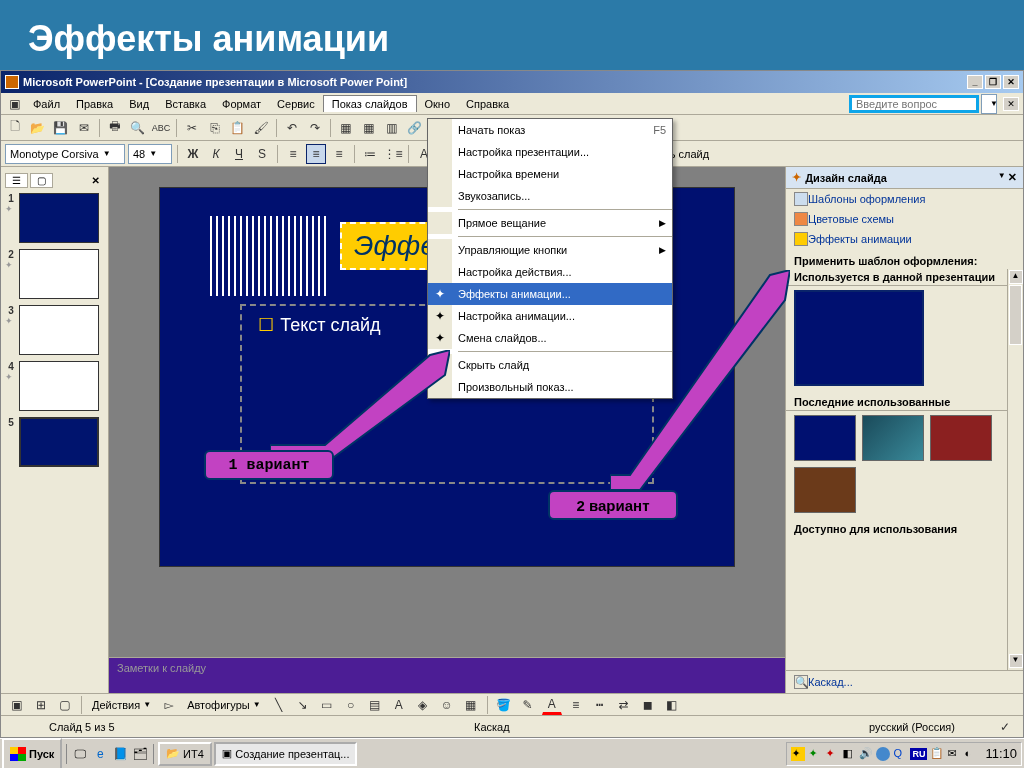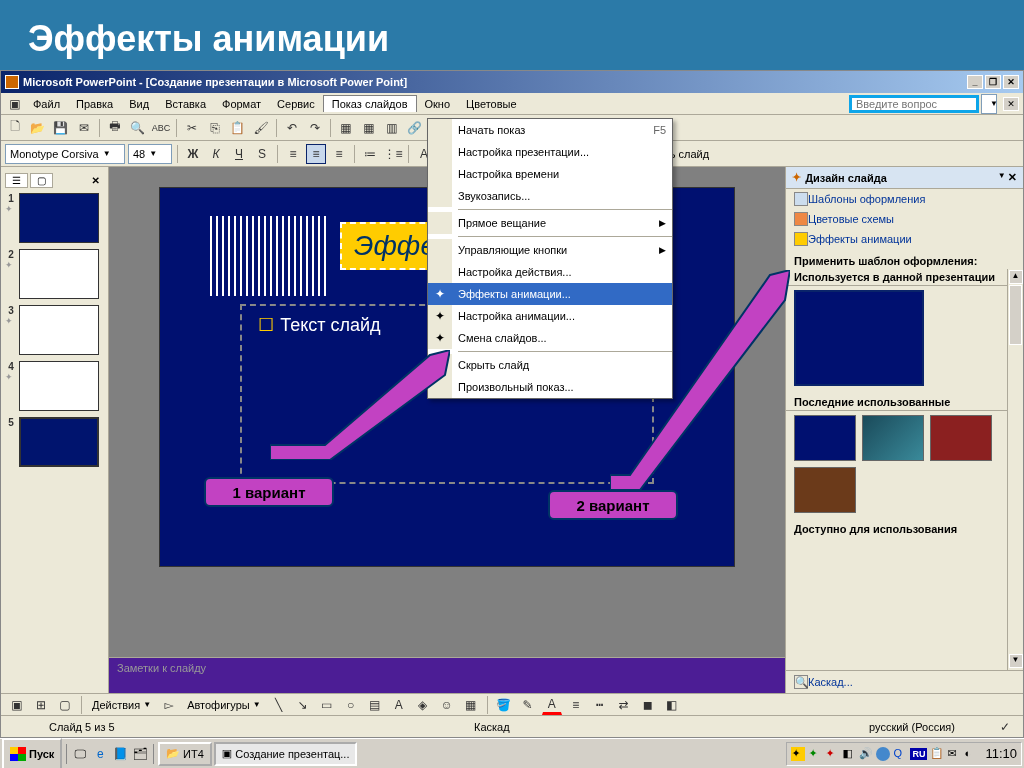--- a/index.html
+++ b/index.html
@@ -60,21 +60,21 @@
 .dropdown-menu { position: absolute; top: 118px; left: 427px; width: 246px; background: #fff; border: 1px solid #666; box-shadow: 3px 3px 4px rgba(0,0,0,0.3); z-index: 100; font-size: 11px; }
 .dd-row { display: flex; align-items: center; height: 22px; padding: 0 6px 0 0; }
 .dd-row:hover, .dd-row.hl { background: #316ac5; color: #fff; }
 .dd-icon-col { width: 24px; height: 100%; background: #ece9d8; display: flex; align-items: center; justify-content: center; margin-right: 6px; font-size: 12px; }
 .dd-row.hl .dd-icon-col { background: #316ac5; }
 .dd-label { flex: 1; }
 .dd-shortcut { margin-left: auto; color: #666; }
 .dd-arrow { margin-left: auto; font-size: 9px; }
 .dd-sep { height: 1px; background: #aca899; margin: 2px 0 2px 30px; }
 .callout { position: absolute; width: 130px; height: 30px; background: #c242c2; border: 2px solid #003366; border-radius: 6px; display: flex; align-items: center; justify-content: center; color: #000; font-size: 15px; font-weight: bold; z-index: 200; }
-.callout1 { top: 477px; left: 204px; }
+.callout1 { top: 450px; left: 204px; font-family: Liberation Mono, monospace; }
 .callout2 { top: 490px; left: 548px; }
 .arrow-shape { position: absolute; z-index: 199; }
 .arrow1 { top: 350px; left: 270px; width: 180px; height: 110px; }
 .arrow2 { top: 270px; left: 610px; width: 180px; height: 220px; }
 .bottom-toolbar { position: absolute; bottom: 22px; left: 0; right: 0; height: 22px; background: #ece9d8; border-top: 1px solid #aca899; display: flex; align-items: center; font-size: 11px; padding: 0 6px; gap: 4px; }
 .status-bar { position: absolute; bottom: 0; left: 0; right: 0; height: 22px; background: #ece9d8; border-top: 1px solid #aca899; display: flex; align-items: center; font-size: 11px; padding: 0 8px; }
 .status-cell { padding: 0 40px; }
 .taskbar { position: absolute; bottom: 0; left: 0; right: 0; height: 30px; background: #d4d0c8; border-top: 1px solid #fff; display: flex; align-items: center; font-size: 11px; padding: 0 2px; gap: 2px; z-index: 300; }
 .start-btn { height: 32px; padding: 0 6px; background: #d4d0c8; border: 2px outset #fff; display: flex; align-items: center; gap: 3px; font-weight: bold; }
 .start-btn .win-logo { width: 16px; height: 14px; background: conic-gradient(#ff0000 0 90deg, #00aa00 90deg 180deg, #0000ff 180deg 270deg, #ffcc00 270deg 360deg); }
@@ -106,21 +106,21 @@
   <div class="menu-bar">
     <div class="tbtn">▣</div>
     <div class="menu-item">Файл</div>
     <div class="menu-item">Правка</div>
     <div class="menu-item">Вид</div>
     <div class="menu-item">Вставка</div>
     <div class="menu-item">Формат</div>
     <div class="menu-item">Сервис</div>
     <div class="menu-item open">Показ слайдов</div>
     <div class="menu-item">Окно</div>
-    <div class="menu-item">Цветовые</div>
+    <div class="menu-item">Справка</div>
     <div class="help-box">
       <input class="help-input" placeholder="Введите вопрос" style="">
     </div>
     <div class="combo" style="width:16px;margin-left:2px">
         <span class="arr">▼</span>
       </div>
     <div class="win-btn" style="margin-left:6px">✕</div>
   </div>
 
   <div class="toolbar">

